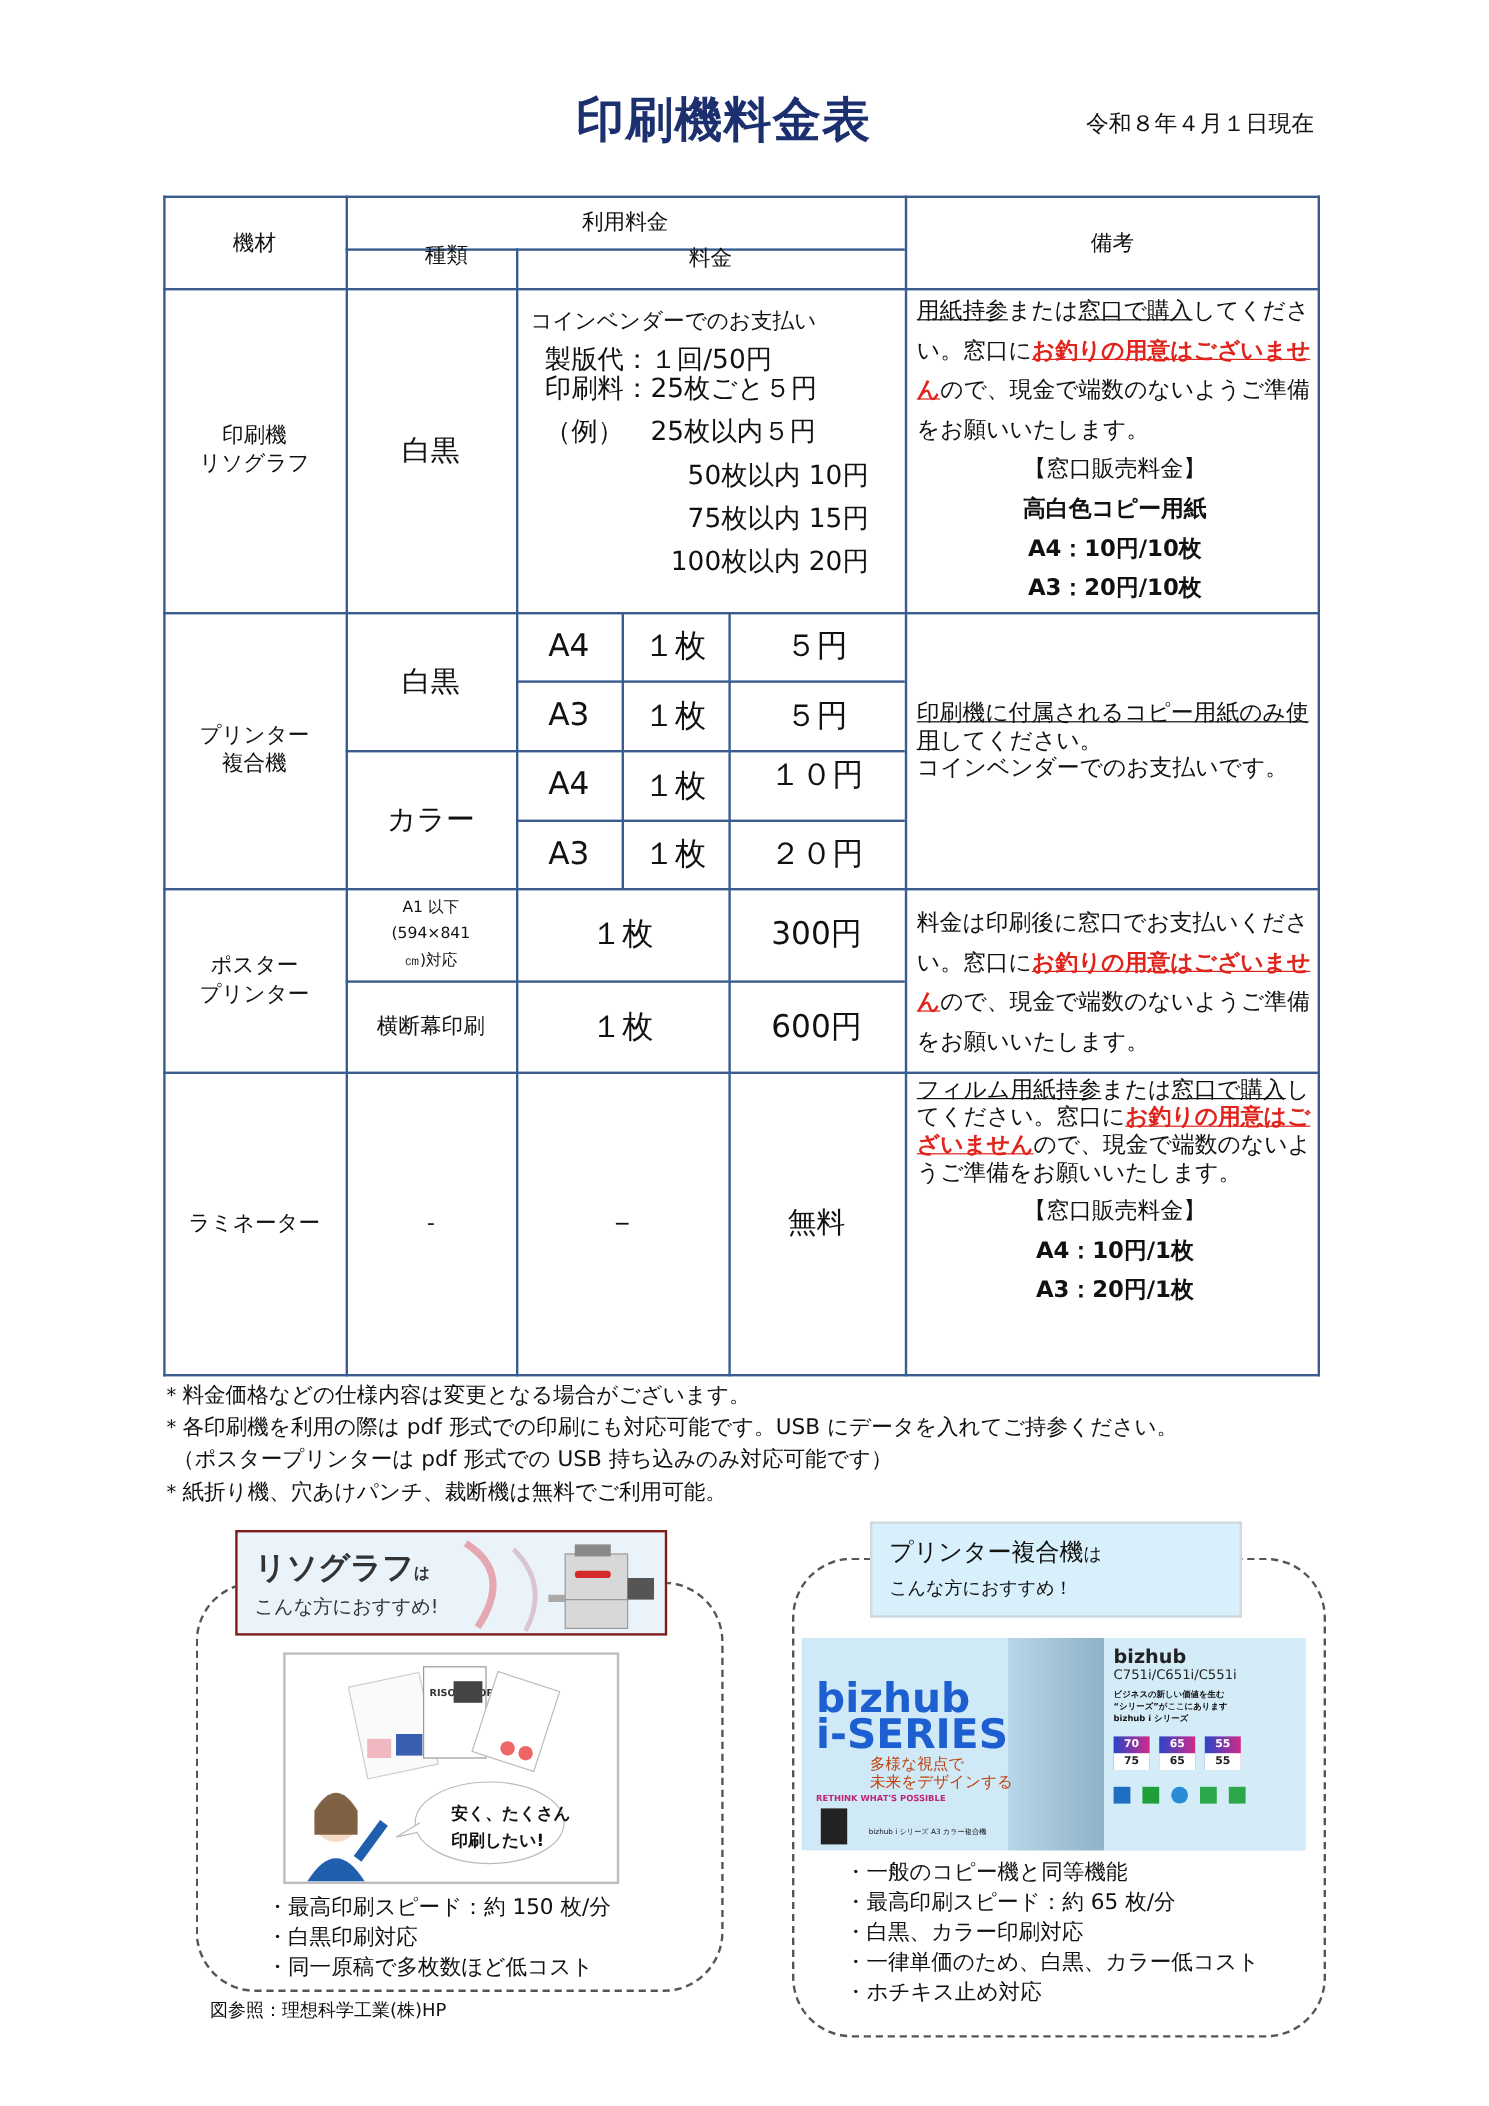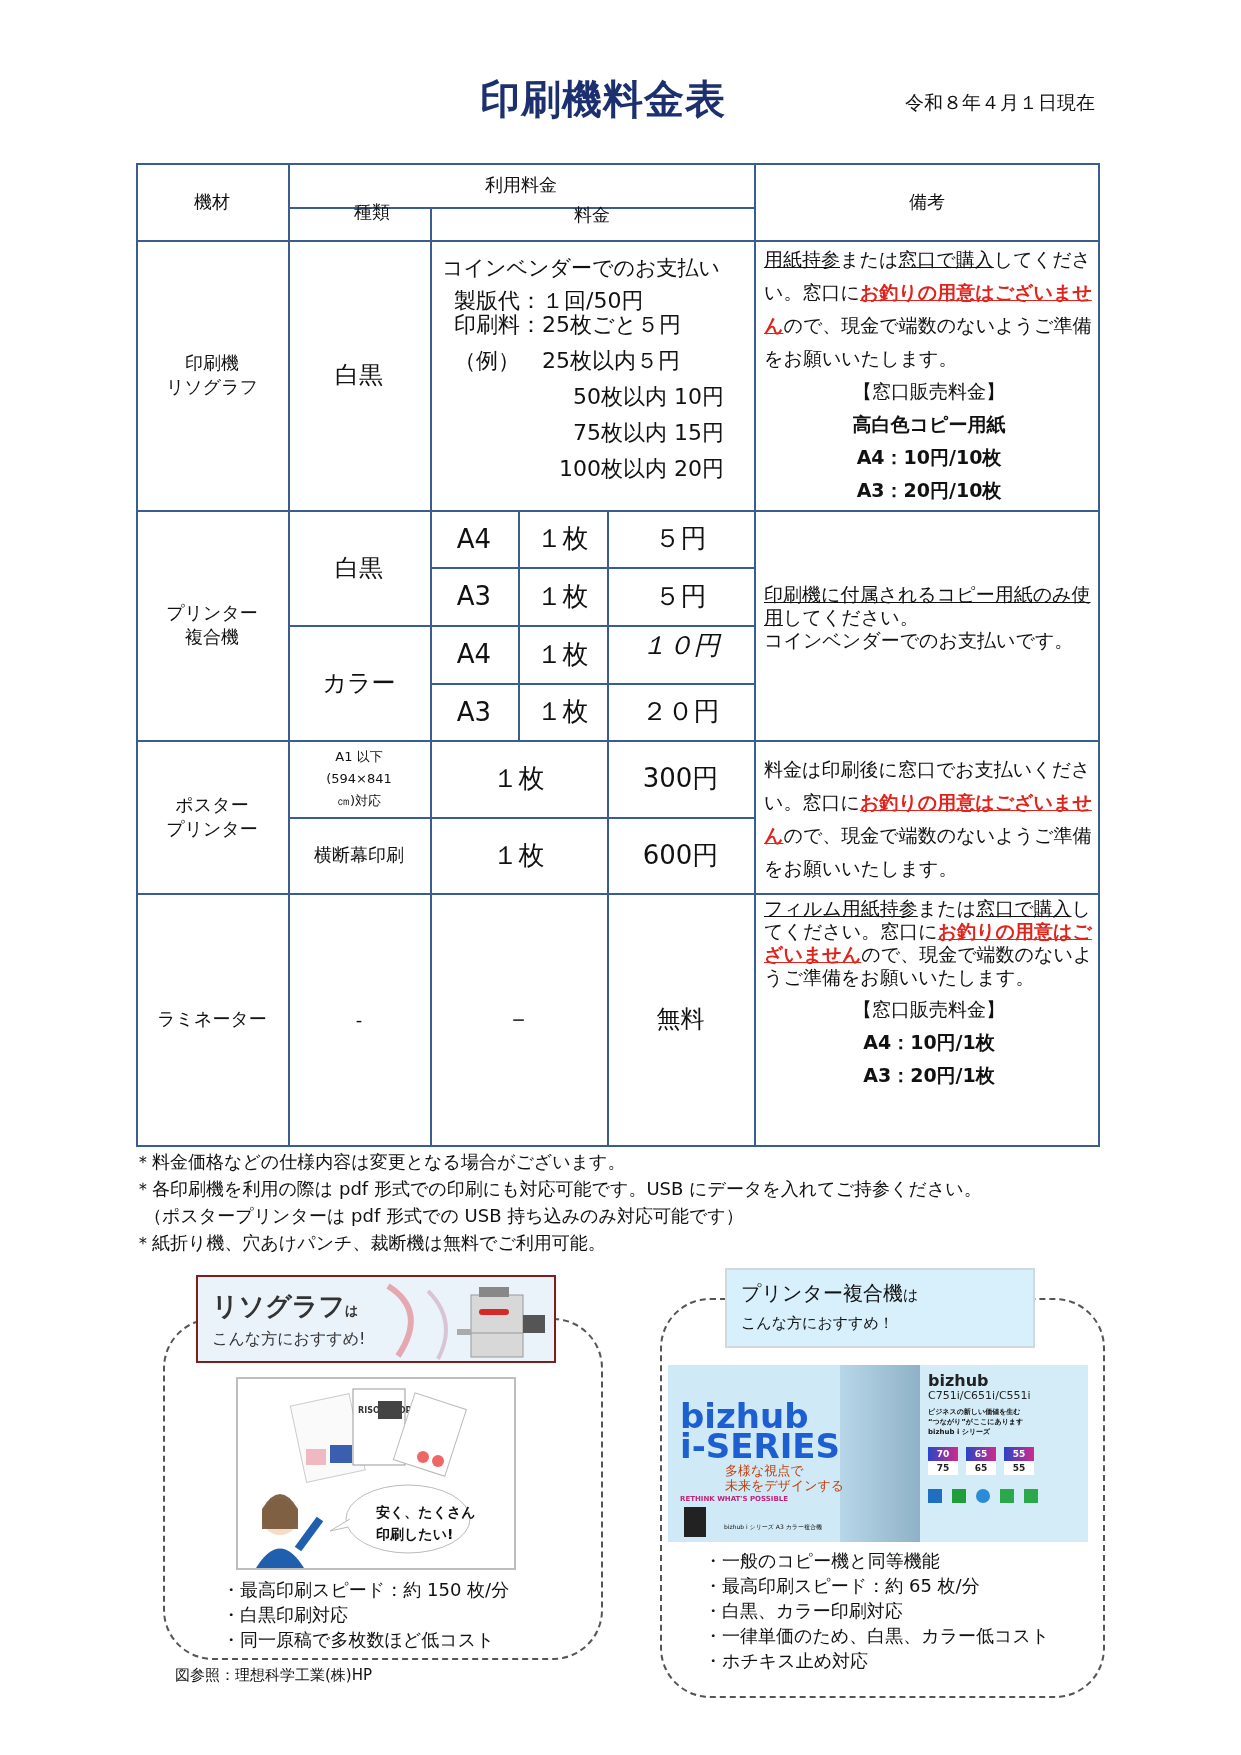--- a/index.html
+++ b/index.html
@@ -66,21 +66,21 @@
   <div class="cell f18" style="left:152px;top:32px;width:168px;height:33px;">種類</div>
   <div class="cell f18" style="left:294px;top:44px;width:324px;height:16px;">料金</div>
   <div class="cell f18" style="left:618px;top:0;width:346px;height:77px;">備考</div>
 
   <div class="cell f18" style="left:0;top:77px;width:152px;height:270px;flex-direction:column;line-height:24px;">
     <span>印刷機</span>
     <span>リソグラフ</span>
   </div>
   <div class="cell f24" style="left:152px;top:77px;width:142px;height:270px;">白黒</div>
   <div class="abs" style="left:306px;top:90px;width:310px;">
-    <div style="font-size:21px;line-height:30px;">コインベンダーでのお支払い</div>
+    <div style="font-size:18px;line-height:30px;">コインベンダーでのお支払い</div>
     <div style="font-size:22px;line-height:24px;margin-top:6px;padding-left:12px;">製版代：１回/50円</div>
     <div style="font-size:22px;line-height:24px;padding-left:12px;">印刷料：25枚ごと５円</div>
     <div style="font-size:22px;line-height:36px;margin-top:6px;padding-left:12px;">（例）　25枚以内５円</div>
     <div style="font-size:22px;line-height:36px;text-align:right;padding-right:28px;">50枚以内 10円</div>
     <div style="font-size:22px;line-height:36px;text-align:right;padding-right:28px;">75枚以内 15円</div>
     <div style="font-size:22px;line-height:36px;text-align:right;padding-right:28px;">100枚以内 20円</div>
   </div>
   <div class="note" style="left:628px;top:80px;width:330px;">
     <span class="u">用紙持参</span><span>または</span><span class="u">窓口で購入</span><span>してください。窓口に</span><span class="red">お釣りの用意はございません</span><span>ので、現金で端数のないようご準備をお願いいたします。</span>
     <span class="c">【窓口販売料金】</span>
@@ -99,21 +99,21 @@
   <div class="cell f26" style="left:294px;top:347px;width:88px;height:57px;">A4</div>
   <div class="cell f26" style="left:382px;top:347px;width:89px;height:57px;">１枚</div>
   <div class="cell f26" style="left:471px;top:347px;width:147px;height:57px;">５円</div>
 
   <div class="cell f26" style="left:294px;top:404px;width:88px;height:58px;">A3</div>
   <div class="cell f26" style="left:382px;top:404px;width:89px;height:58px;">１枚</div>
   <div class="cell f26" style="left:471px;top:404px;width:147px;height:58px;">５円</div>
 
   <div class="cell f26" style="left:294px;top:462px;width:88px;height:58px;">A4</div>
   <div class="cell f26" style="left:382px;top:462px;width:89px;height:58px;">１枚</div>
-  <div class="cell f26" style="left:471px;top:462px;width:147px;height:40px;font-style:italic;">１０円</div>
+  <div class="cell f26" style="left:471px;top:462px;width:147px;height:40px;">１０円</div>
 
   <div class="cell f26" style="left:294px;top:520px;width:88px;height:57px;">A3</div>
   <div class="cell f26" style="left:382px;top:520px;width:89px;height:57px;">１枚</div>
   <div class="cell f26" style="left:471px;top:520px;width:147px;height:57px;">２０円</div>
 
   <div class="note" style="left:628px;top:420px;width:330px;line-height:23px;">
     <span class="u">印刷機に付属されるコピー用紙のみ使用</span><span>してください。</span><br>
     <span>コインベンダーでのお支払いです。</span>
   </div>
 
@@ -223,21 +223,21 @@
   </div>
   <div class="abs" style="left:12px;top:130px;font-size:7px;font-weight:bold;color:#c0257a;">RETHINK WHAT'S POSSIBLE</div>
   <div class="abs" style="left:16px;top:142px;width:22px;height:30px;background:#222;"></div>
   <div class="abs" style="left:56px;top:158px;font-size:6px;line-height:7px;">
     <div>bizhub i シリーズ A3 カラー複合機</div>
   </div>
   <div class="abs" style="left:260px;top:6px;font-size:16px;font-weight:bold;color:#222;">bizhub</div>
   <div class="abs" style="left:260px;top:24px;font-size:11px;color:#222;">C751i/C651i/C551i</div>
   <div class="abs" style="left:260px;top:42px;font-size:7px;font-weight:bold;line-height:10px;">
     <div>ビジネスの新しい価値を生む</div>
-    <div>“つながり”がここにあります</div>
+    <div>“シリーズ”がここにあります</div>
     <div>bizhub i シリーズ</div>
   </div>
   <div class="abs" style="left:260px;top:82px;display:flex;gap:8px;">
     <div style="width:30px;height:28px;background:linear-gradient(90deg,#2a45c8,#d02a8a);color:#fff;font-size:9px;font-weight:bold;text-align:center;line-height:14px;"><span>70</span><br><span style="background:#fff;color:#222;display:block;">75</span></div>
     <div style="width:30px;height:28px;background:linear-gradient(90deg,#2a45c8,#d02a8a);color:#fff;font-size:9px;font-weight:bold;text-align:center;line-height:14px;"><span>65</span><br><span style="background:#fff;color:#222;display:block;">65</span></div>
     <div style="width:30px;height:28px;background:linear-gradient(90deg,#2a45c8,#d02a8a);color:#fff;font-size:9px;font-weight:bold;text-align:center;line-height:14px;"><span>55</span><br><span style="background:#fff;color:#222;display:block;">55</span></div>
   </div>
   <div class="abs" style="left:260px;top:124px;display:flex;gap:10px;">
     <div style="width:14px;height:14px;background:#1e6fc2;"></div>
     <div style="width:14px;height:14px;background:#1f9e3a;"></div>

